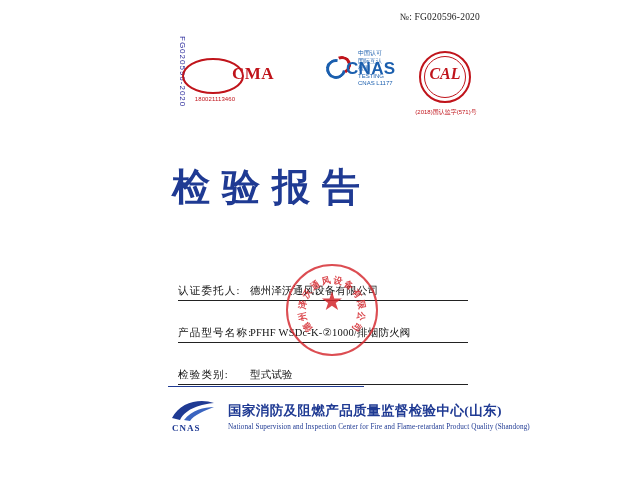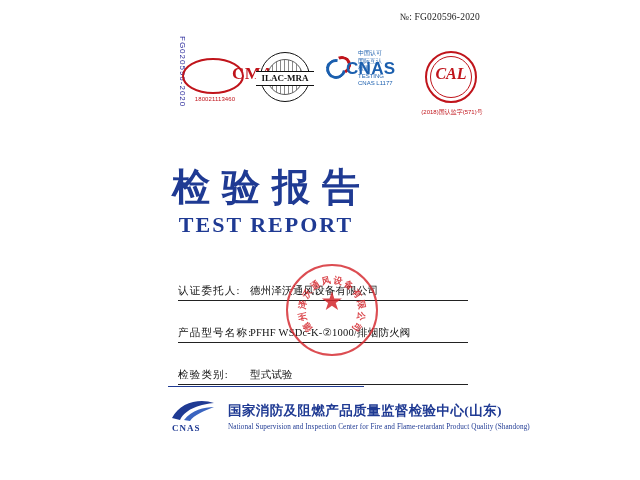--- a/index.html
+++ b/index.html
@@ -192,21 +192,21 @@
     line-height: 7.6px;
     color: #1b5fae;
     width: 60px;
   }
   .cnas-side .en {
     color: #1b5fae;
   }
   
   .cal {
     position: absolute;
-    left: 250px;
+    left: 244px;
     top: 8px;
     width: 60px;
     height: 60px;
   }
   .cal-ring {
     position: absolute;
     left: 3px;
     top: 3px;
     width: 52px;
     height: 52px;
@@ -464,25 +464,20 @@
   <div class="side-code">FG020596-2020</div>
 
   <div class="logo-row">
 
     <div class="cma">
       <div class="cma-ellipse"></div>
       <div class="cma-text">CMA</div>
       <div class="cma-num">180021113460</div>
     </div>
 
-    <div class="ilac">
-      <div class="ilac-ring"></div>
-      <div class="ilac-inner"></div>
-      <div class="ilac-band">ILAC-MRA</div>
-    </div>
 
     <div class="cnas">
       <div class="cnas-mark">
         <div class="c1"></div>
         <div class="c2"></div>
       </div>
       <div class="cnas-text">CNAS</div>
     </div>
 
     <div class="cnas-side">
@@ -495,21 +490,20 @@
 
     <div class="cal">
       <div class="cal-ring"></div>
       <div class="cal-inner"></div>
       <div class="cal-text">CAL</div>
       <div class="cal-num">(2018)国认监字(571)号</div>
     </div>
   </div>
 
   <div class="title-cn">检验报告</div>
-  <div class="title-en">TEST REPORT</div>
 
   <div class="fields">
     <div class="field-row r1">
       <div class="field-label">认证委托人:</div>
       <div class="field-value">德州泽沃通风设备有限公司</div>
       <div class="field-rule"></div>
     </div>
     <div class="field-row r2">
       <div class="field-label">产品型号名称:</div>
       <div class="field-value">PFHF WSDc-K-②1000/排烟防火阀</div>

